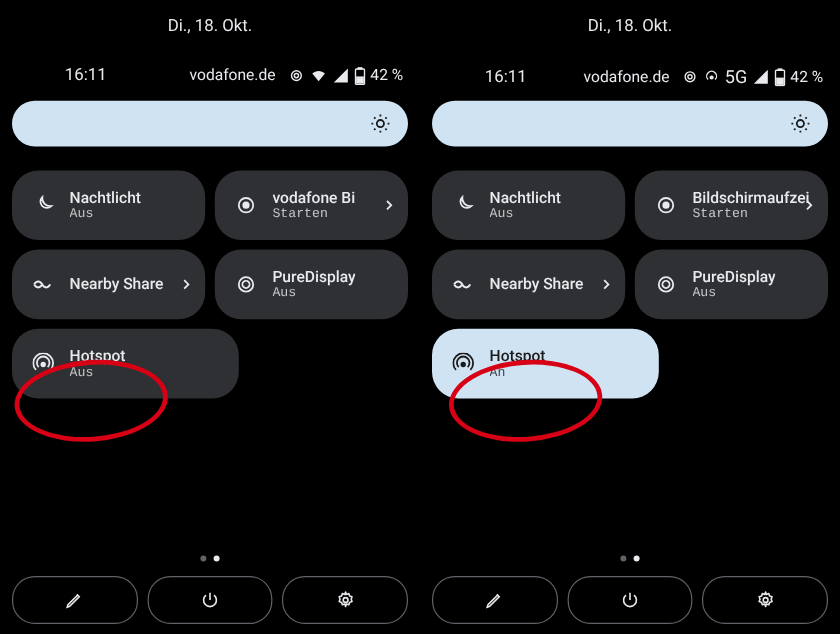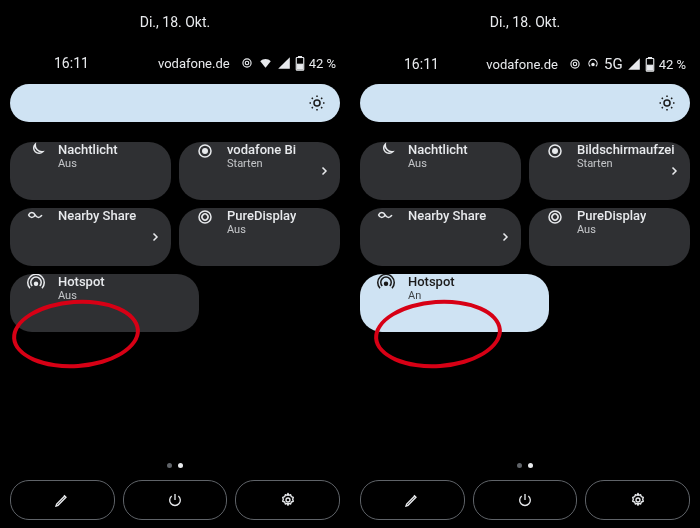--- a/index.html
+++ b/index.html
@@ -8,26 +8,26 @@
   .date{position:absolute;top:14px;left:0;right:0;text-align:center;font-size:14px;color:#e8eaed;}
   .status{position:absolute;top:55px;left:0;right:0;display:flex;align-items:center;padding:0 14px;font-size:13px;margin-left:40px;}
   .status .clock{flex:0 0 auto;font-size:14px;}
   .status .spacer{flex:1;}
   .status .carrier{margin-right:6px;}
   .status .sicon{margin-left:4px;display:inline-flex;align-items:center;}
   .search{position:absolute;top:84px;left:10px;right:10px;height:38px;background:#cfe3f3;border-radius:19px;display:flex;align-items:center;justify-content:flex-end;padding:0 14px;}
   .search svg{stroke:#1a1a1a;}
   .tiles{position:absolute;top:142px;left:10px;right:10px;}
   .row{display:flex;gap:8px;margin-bottom:8px;}
-  .tile{flex:1;background:#2f3033;border-radius:22px;height:58px;display:flex;align-items:flex-start;padding:0 14px;position:relative;min-width:0;}
+  .tile{flex:1;background:#2f3033;border-radius:22px;height:58px;display:flex;align-items:center;padding:0 14px;position:relative;min-width:0;}
   .tile.on{background:#cfe3f3;color:#1a1a1a;}
   .tile .ticon{flex:0 0 24px;display:flex;align-items:center;justify-content:center;}
   .tile .ttext{margin-left:10px;min-width:0;overflow:hidden;}
   .tile .title{font-size:13px;font-weight:500;white-space:nowrap;overflow:hidden;text-overflow:ellipsis;}
-  .tile .sub{font-size:11px;opacity:.8;white-space:nowrap;overflow:hidden;text-overflow:ellipsis;}
+  .tile .sub{font-size:11px;opacity:.8;white-space:nowrap;overflow:hidden;text-overflow:ellipsis;font-family:Liberation Mono, monospace;}
   .tile .chev{position:absolute;right:10px;top:50%;transform:translateY(-50%);}
   .tile.half{flex:0 0 calc(50% - 4px);}
   .dots{position:absolute;bottom:60px;left:0;right:0;display:flex;justify-content:center;gap:6px;}
   .dot{width:5px;height:5px;border-radius:50%;background:#5f6368;}
   .dot.active{background:#e8eaed;}
   .footer{position:absolute;bottom:8px;left:10px;right:10px;display:flex;gap:8px;}
   .fbtn{flex:1;height:38px;border:1.5px solid #5f6368;border-radius:19px;display:flex;align-items:center;justify-content:center;}
   .circle-mark{position:absolute;border:4px solid #d70015;border-radius:50%;pointer-events:none;}
   .left .circle-mark{left:12px;top:300px;width:120px;height:60px;transform:rotate(-4deg);}
   .right .circle-mark{left:24px;top:300px;width:120px;height:60px;transform:rotate(-4deg);}

